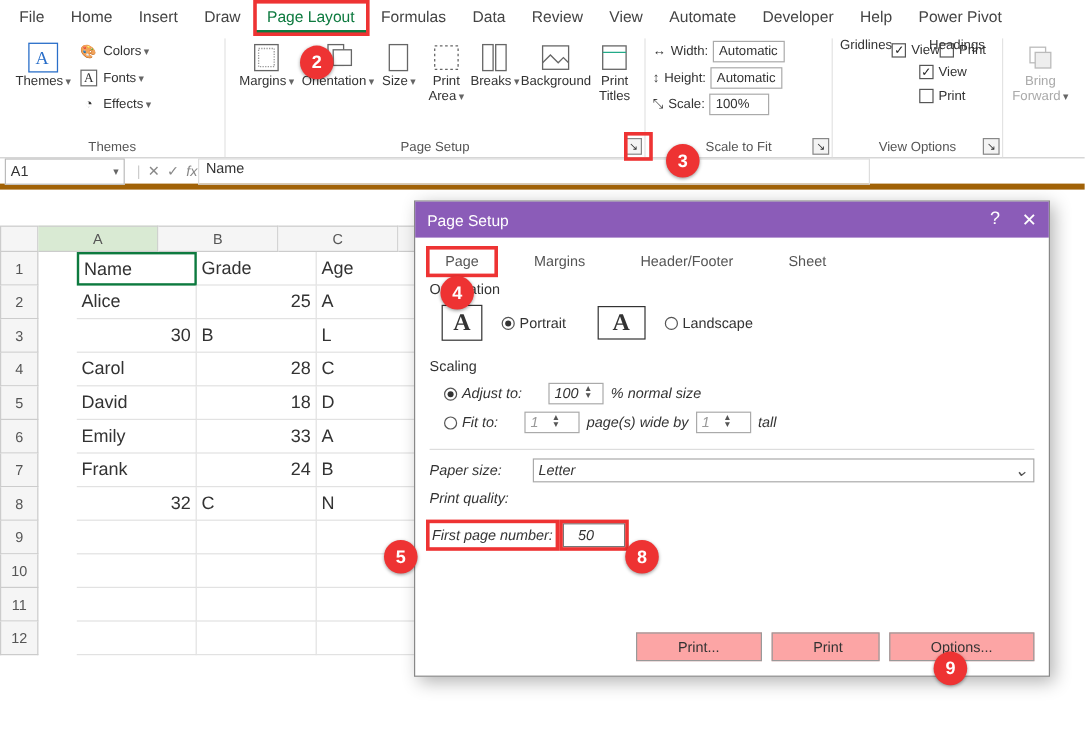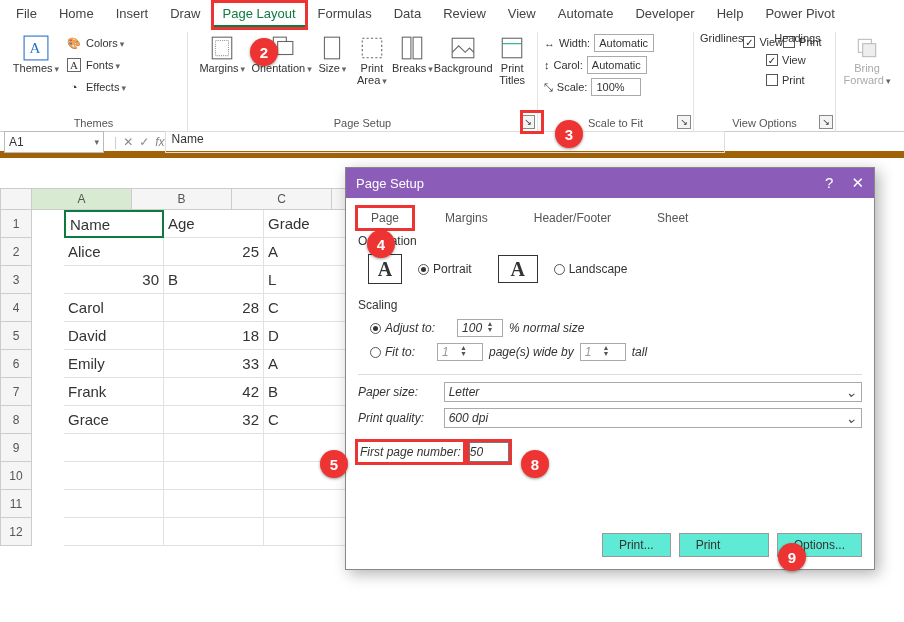--- a/index.html
+++ b/index.html
@@ -97,21 +97,21 @@
     height: 14px;
     border: 1px solid #888;
     background: #f4f4f4;
     display:flex; align-items:center; justify-content:center;
     font-size: 9px;
   }
   .chk { display:flex; align-items:center; gap:4px; font-size:11px; height:20px;}
   .chkbox { width:12px; height:12px; border:1px solid #555; display:inline-flex; align-items:center; justify-content:center; font-size:10px; color:#222;}
   
   .formula-bar {
-    display:flex; align-items:center; height:26px; border-bottom:7px solid #a16207;
+    display:flex; align-items:center; height:26px; border-bottom:5px solid #a16207;
   }
   .namebox {
     width: 100px; border:1px solid #bbb; height:22px; margin-left:4px;
     display:flex; align-items:center; justify-content:space-between; padding:0 4px;
     font-size:12px; background:#fff;
   }
   .namebox::after { content:"▾"; color:#666; font-size:9px;}
   .fx-area { display:flex; align-items:center; gap:6px; margin-left:10px; color:#888;}
   .fx-area .sep { color:#ccc;}
   .fx-input { border:1px solid #ddd; height:22px; width:560px; padding:0 6px; font-size:12px; color:#333;}
@@ -161,27 +161,27 @@
     background:#fff;
   }
   .dtab.redbox { outline:3px solid #e33; outline-offset:-2px;}
   fieldset { border:none; margin:6px 12px; padding:4px 0;}
   fieldset legend, .section-label { font-size:12px; color:#333; padding-bottom:4px;}
   .radio { display:inline-flex; align-items:center; gap:4px; margin-right:16px; font-size:12px;}
   .radio .dot { width:11px; height:11px; border:1px solid #555; border-radius:50%; display:inline-flex; align-items:center; justify-content:center;}
   .radio .dot .fill { width:5px; height:5px; border-radius:50%; background:#333;}
   .orient-icon { width:34px; height:30px; border:1px solid #333; margin-right:6px; display:inline-flex; align-items:center; justify-content:center; font-family:serif; font-weight:bold; font-size:20px;}
   .row-inline { display:flex; align-items:center; gap:6px; padding:3px 12px; font-size:12px;font-style:italic;}
-  .spin { border:1px solid #aaa; padding:1px 4px; width:46px; height:18px; display:inline-flex; align-items:flex-start; justify-content:space-between;}
+  .spin { border:1px solid #aaa; padding:1px 4px; width:46px; height:18px; display:inline-flex; align-items:center; justify-content:space-between;}
   .spin::after{content:"";}
   .spin .arr { font-size:7px; line-height:6px; color:#555; display:flex; flex-direction:column;}
   .dlg-select { border:1px solid #aaa; height:20px; width:420px; display:flex; align-items:center; justify-content:space-between; padding:0 4px;}
   .dlg-select::after { content:"⌄"; color:#555; font-size:14px;}
   .dlg-buttons { display:flex; justify-content:flex-end; gap:8px; padding:12px;}
-  .btn { border:1px solid #999; padding:4px 16px; background:#5eead4; font-size:12px;}
+  .btn { border:1px solid #999; padding:4px 34px; background:#fca5a5; font-size:12px;}
   .btn.primary { outline:2px solid #2a6fc9;}
   .btn.redwrap { box-shadow:0 0 0 3px #e33;}
   .redbox-abs { position:absolute; border:3px solid #e33;}
   
   .callout {
     position:absolute;
     width:28px; height:28px;
     border-radius:50%;
     background:#e33;
     color:#fff;
@@ -316,21 +316,21 @@
 
   <div class="group" style="width:156px;">
     <div class="group-content" style="flex-direction:column;align-items:stretch;">
       <div class="smallrow">
           <span>↔</span>
           <span>Width:</span>
           <span class="mini-select">Automatic</span>
         </div>
       <div class="smallrow">
           <span>↕</span>
-          <span>Carol:</span>
+          <span>Height:</span>
           <span class="mini-select">Automatic</span>
         </div>
       <div class="smallrow">
           <span>⤡</span>
           <span>Scale:</span>
           <span class="mini-select" style="min-width:50px">100%</span>
         </div>
     </div>
     <div class="group-label">Scale to Fit</div>
     <div class="dialog-launcher">↘</div>
@@ -412,22 +412,22 @@
     </div>
   <div class="cols">
     <div class="colrow" id="colheaders">
         <div class="colh sel">A</div>
         <div class="colh">B</div>
         <div class="colh">C</div>
         <div class="colh">D</div>
       </div>
   <div class="colrow" style="margin-left: 32px;">
         <div class="cell sel">Name</div>
+        <div class="cell">Grade</div>
         <div class="cell">Age</div>
-        <div class="cell">Grade</div>
         <div class="cell">C</div>
       </div>
       <div class="colrow" style="margin-left: 32px;">
         <div class="cell">Alice</div>
         <div class="cell num">25</div>
         <div class="cell">A</div>
         <div class="cell">P</div>
       </div>
       <div class="colrow" style="margin-left: 32px;">
         <div class="cell num">30</div>
@@ -447,26 +447,25 @@
         <div class="cell">N</div>
       </div>
       <div class="colrow" style="margin-left: 32px;">
         <div class="cell">Emily</div>
         <div class="cell num">33</div>
         <div class="cell">A</div>
         <div class="cell">C</div>
       </div>
       <div class="colrow" style="margin-left: 32px;">
         <div class="cell">Frank</div>
-        <div class="cell num">42</div>
+        <div class="cell num">24</div>
         <div class="cell">B</div>
         <div class="cell">B</div>
       </div>
       <div class="colrow" style="margin-left: 32px;">
-        <div class="cell">Grace</div>
         <div class="cell num">32</div>
         <div class="cell">C</div>
         <div class="cell">N</div>
       </div>
       <div class="colrow" style="margin-left: 32px;">
         <div class="cell"></div>
         <div class="cell"></div>
         <div class="cell"></div>
         <div class="cell"></div>
       </div>
@@ -563,27 +562,24 @@
   <div style="border-top:1px solid #ddd;margin:4px 12px;"></div>
 
   <div class="row-inline">
     <span style="width:80px">Paper size:</span>
     <span class="dlg-select">
         <span>Letter</span>
       </span>
   </div>
   <div class="row-inline">
     <span style="width:80px">Print quality:</span>
-    <span class="dlg-select">
-        <span>600 dpi</span>
-      </span>
   </div>
   <div class="row-inline" style="margin-top:8px;">
     <span style="outline:3px solid #e33;padding:3px 2px;">First page number:</span>
-    <span style="border:1px solid #777;padding:2px 0;width:40px;outline:3px solid #e33;">50</span>
+    <span style="border:1px solid #777;padding:2px 12px;width:52px;outline:3px solid #e33;">50</span>
   </div>
 
   <div style="height:56px;"></div>
   <div class="dlg-buttons">
     <div class="btn">Print...</div>
     <div class="btn" style="width:90px">Print</div>
     <div class="btn">Options...</div>
   </div>
 </div>
 

